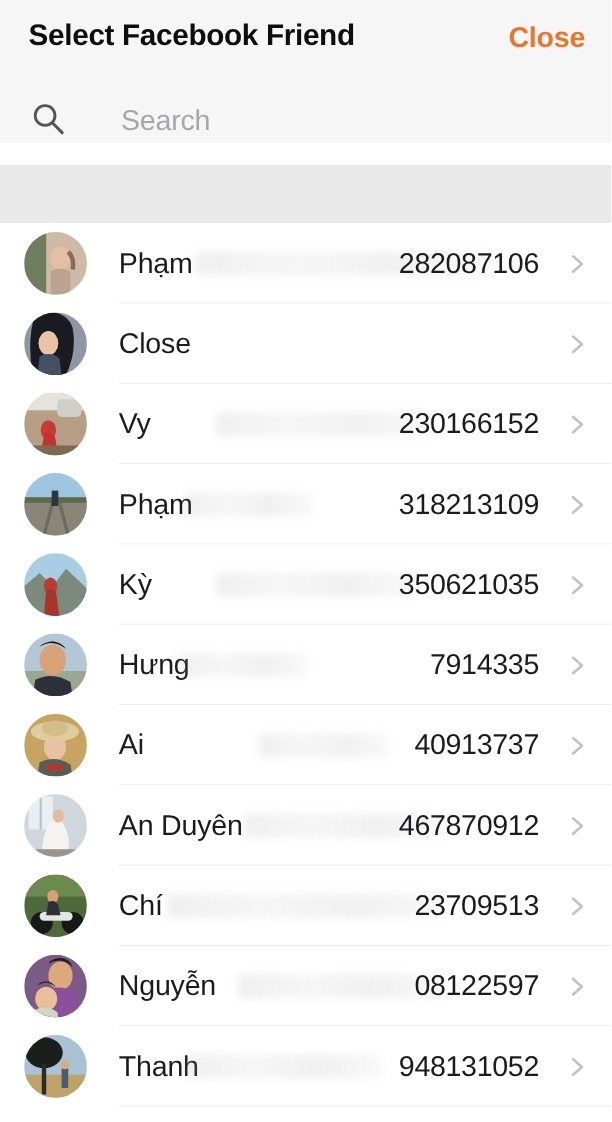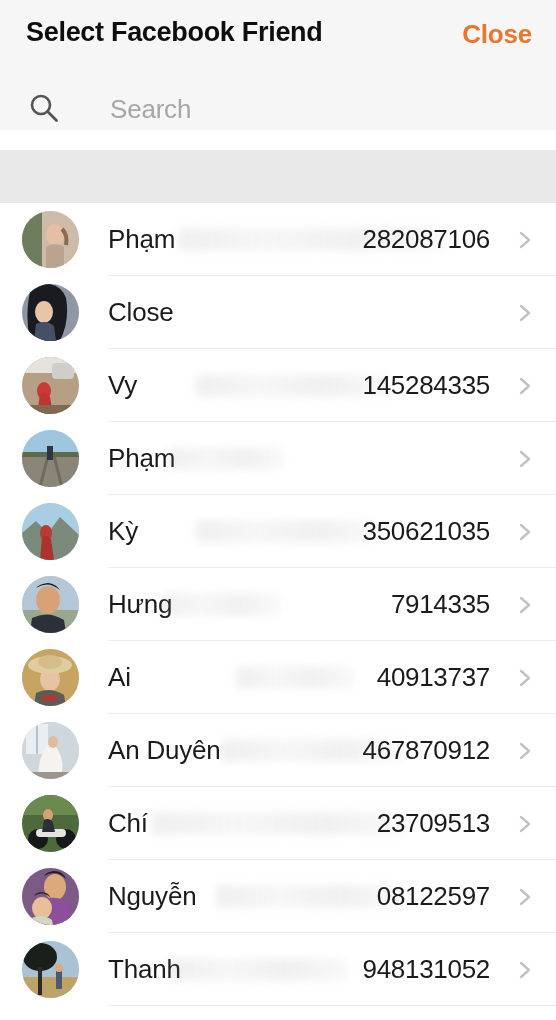--- a/index.html
+++ b/index.html
@@ -199,37 +199,38 @@
             <rect width="57" height="57" fill="#b79f86"></rect>
             <rect x="0" y="0" width="57" height="16" fill="#e6e3dc"></rect>
             <rect x="30" y="6" width="22" height="16" rx="4" fill="#cfcec8"></rect>
             <ellipse cx="22" cy="34" rx="7" ry="9" fill="#c73b37"></ellipse>
             <path d="M18 38 q6 -4 10 2 l3 17 h-16z" fill="#c0332f"></path>
             <rect x="0" y="48" width="57" height="9" fill="#7e6a52"></rect>
           </svg>
         </span>
         <span class="row-name">Vy</span>
         <span class="row-redact" style="left:196px;width:196px;"></span>
-        <span class="row-id">145284335</span>
+        <span class="row-id">230166152</span>
         <span class="chevron"><svg viewBox="0 0 22 22" aria-hidden="true">
             <polyline points="7,4 15,11 7,18" fill="none" stroke="#c2c2c4" stroke-width="2.4" stroke-linecap="round" stroke-linejoin="round"></polyline>
           </svg></span>
       </div>
       <div class="row">
         <span class="avatar">
           <svg viewBox="0 0 57 57">
             <rect width="57" height="57" fill="#9fc6e0"></rect>
             <rect x="0" y="26" width="57" height="31" fill="#8a8577"></rect>
             <path d="M18 57 L26 26 M40 57 L32 26" stroke="#6d6a60" stroke-width="3"></path>
             <rect x="0" y="22" width="57" height="5" fill="#5d6b4a"></rect>
             <rect x="25" y="16" width="6" height="14" fill="#2e3540"></rect>
           </svg>
         </span>
         <span class="row-name">Phạm</span>
         <span class="row-redact" style="left:168px;width:116px;"></span>
+        <span class="row-id">318213109</span>
         <span class="chevron"><svg viewBox="0 0 22 22" aria-hidden="true">
             <polyline points="7,4 15,11 7,18" fill="none" stroke="#c2c2c4" stroke-width="2.4" stroke-linecap="round" stroke-linejoin="round"></polyline>
           </svg></span>
       </div>
       <div class="row">
         <span class="avatar">
           <svg viewBox="0 0 57 57">
             <rect width="57" height="57" fill="#a9cde3"></rect>
             <path d="M0 30 L14 18 L26 30 L38 14 L57 32 L57 57 L0 57z" fill="#7b8a7a"></path>
             <ellipse cx="24" cy="30" rx="6" ry="8" fill="#b83c34"></ellipse>

